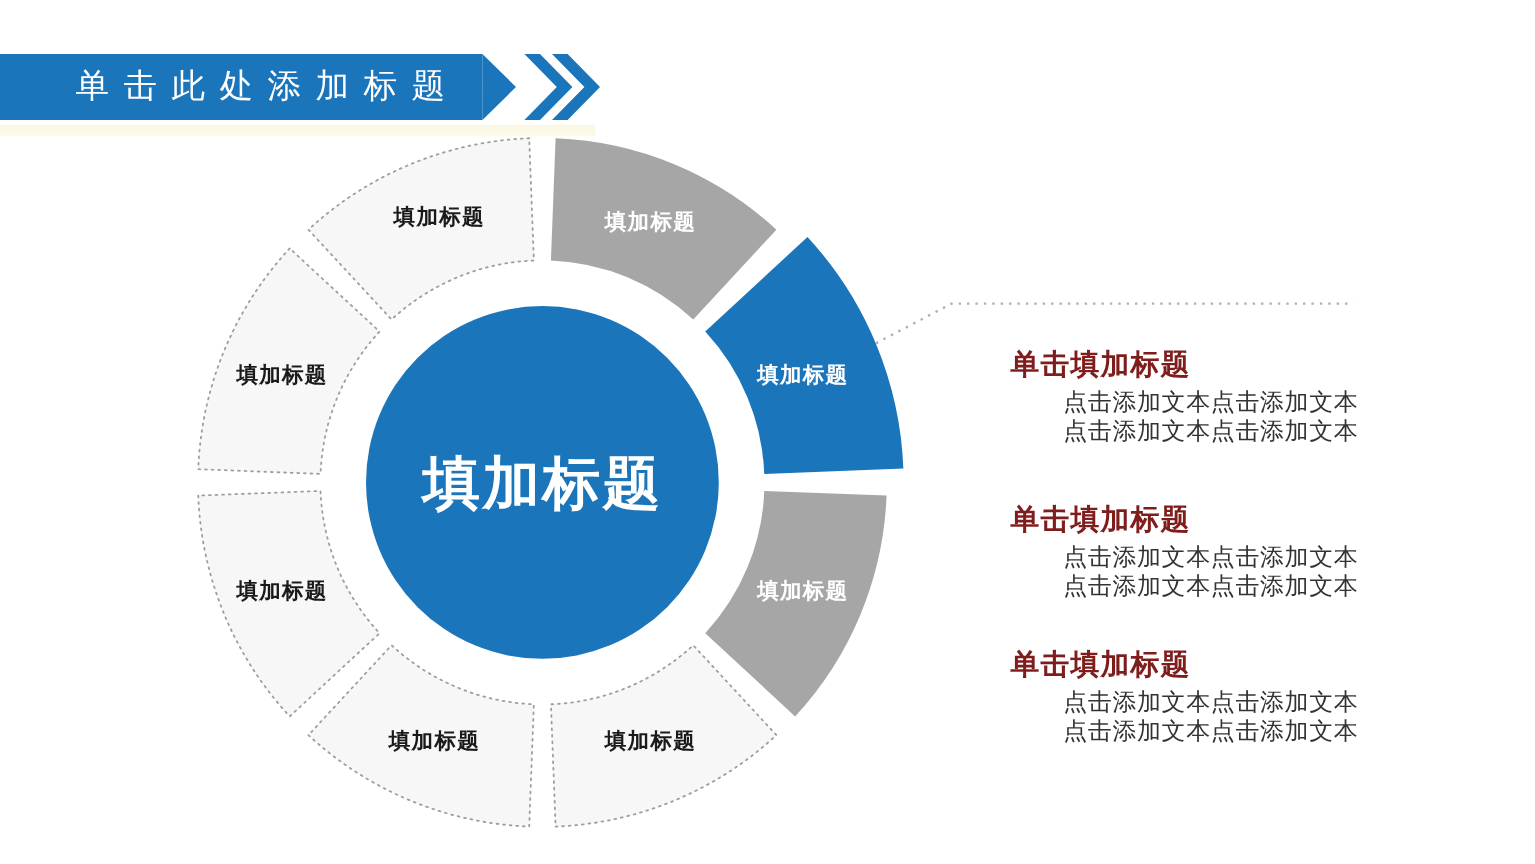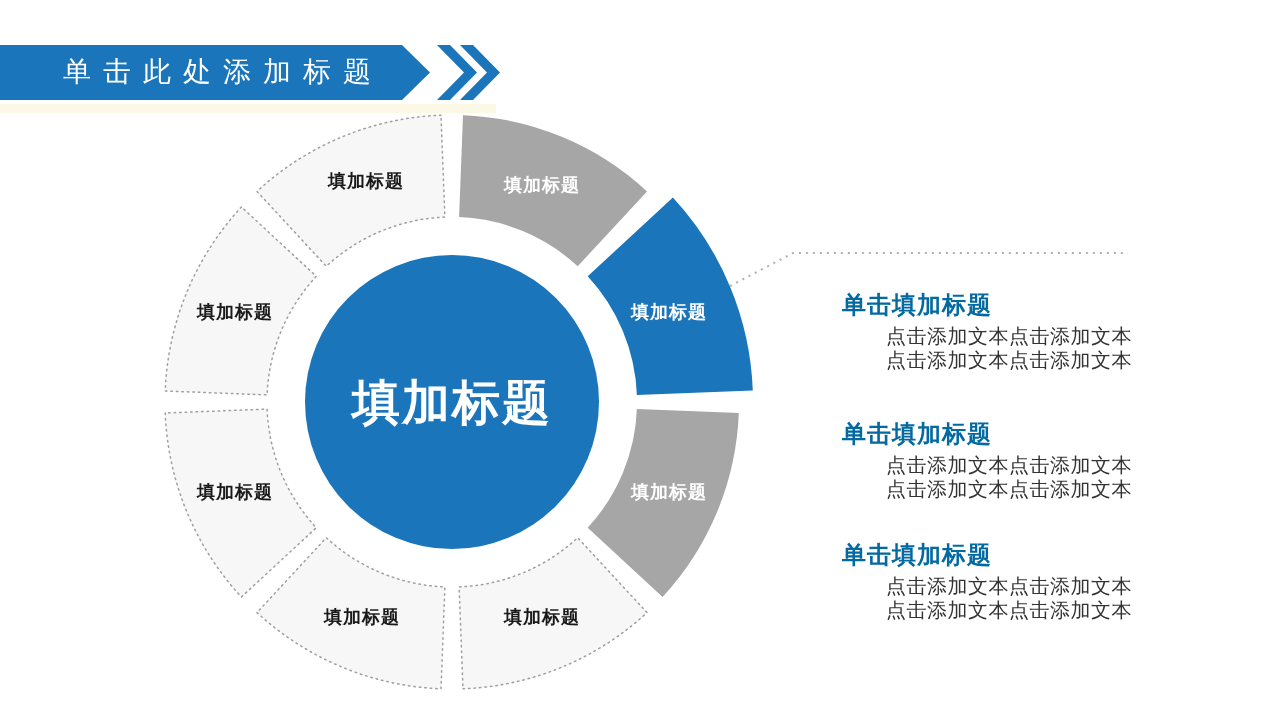--- a/index.html
+++ b/index.html
@@ -48,21 +48,21 @@
   }
   .callout{
     position:absolute;
     left:842px;
     width:330px;
   }
   .callout-heading{
     font-size:24px;
     font-weight:bold;
     letter-spacing:1px;
-    color:#0369a1;
+    color:#7f1d1d;
     line-height:1.15;
     margin:0 0 5px 0;
   }
   .callout-line{
     font-size:20px;
     letter-spacing:0.5px;
     color:#333333;
     line-height:24.5px;
     margin-left:44px;
   }

